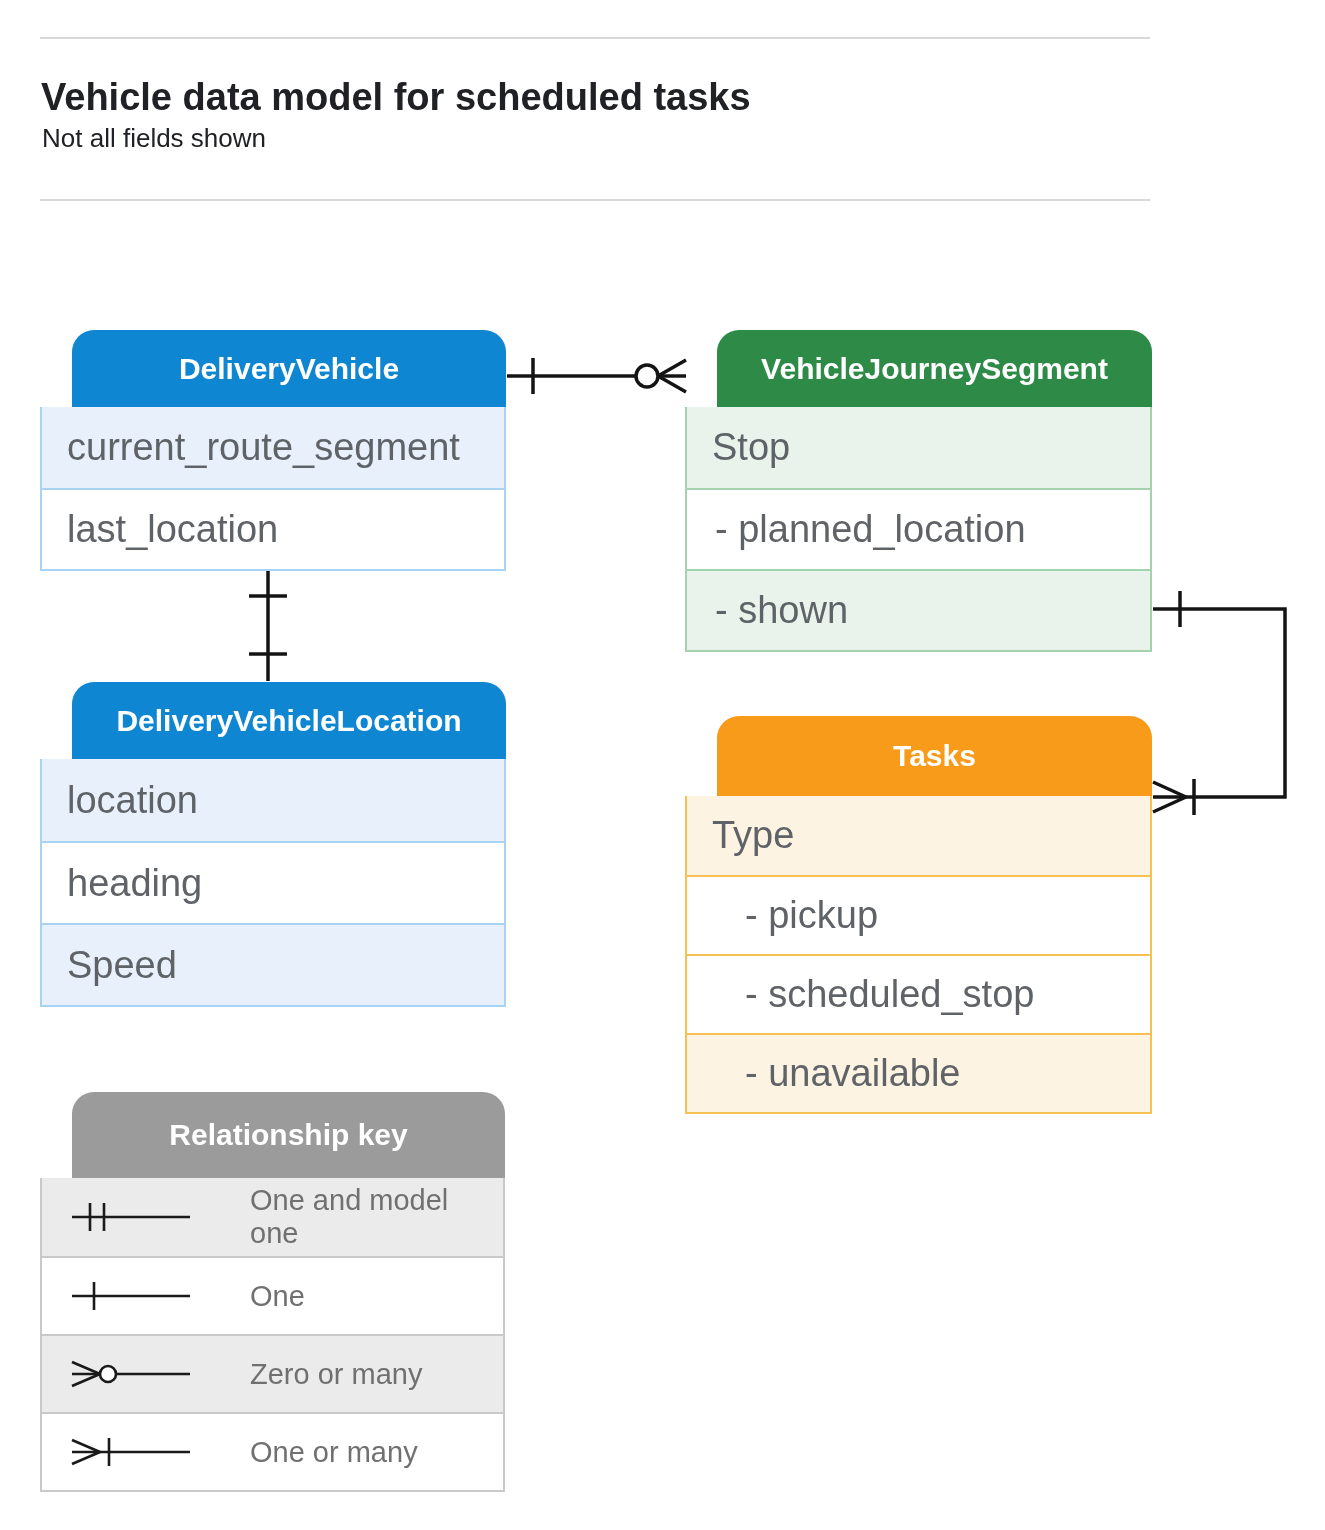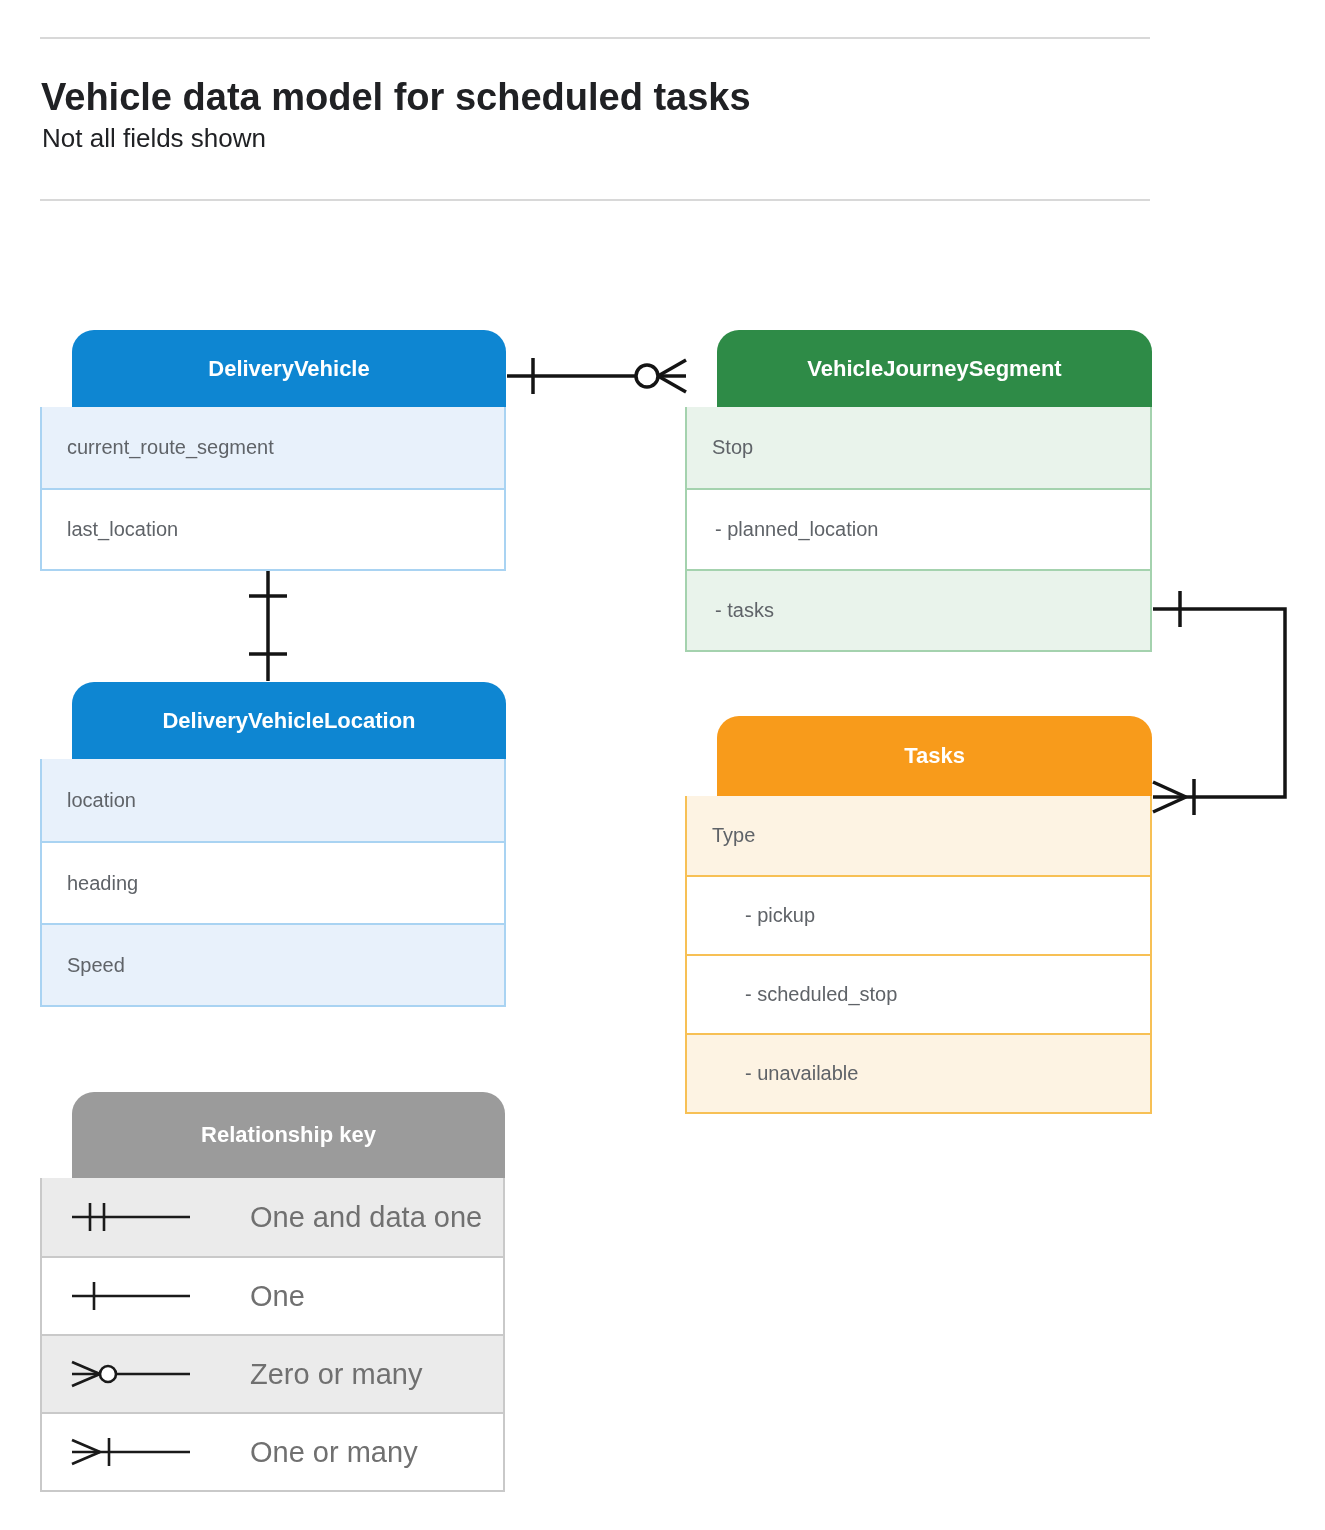--- a/index.html
+++ b/index.html
@@ -24,27 +24,27 @@
   }
   .page-subtitle{
     position:absolute;left:42px;top:123px;margin:0;
     font-size:26px;font-weight:400;color:var(--text-dark);
   }
 
   .entity{position:absolute;box-sizing:border-box;}
   .entity-header{
     box-sizing:border-box;display:flex;align-items:center;justify-content:center;
     height:77px;border-radius:22px 22px 0 0;
-    color:#ffffff;font-size:22px;font-weight:700;margin-left:32px;
+    color:#ffffff;font-size:30px;font-weight:700;margin-left:32px;
   }
   .entity-body{box-sizing:border-box;border-style:solid;border-width:2px;border-top:none;background:#fff;}
   .row{
     box-sizing:border-box;display:flex;align-items:center;
     height:81px;padding-left:25px;
-    font-size:20px;color:var(--text-field);border-top:2px solid transparent;
+    font-size:38px;color:var(--text-field);border-top:2px solid transparent;
   }
   .row:first-child{border-top:none;}
 
   .theme-blue .entity-header{background:var(--blue-header);}
   .theme-blue .entity-body{border-color:var(--blue-border);}
   .theme-blue .row{border-top-color:var(--blue-border);}
   .theme-blue .row.tint{background:var(--blue-tint);}
 
   .theme-green .entity-header{background:var(--green-header);}
   .theme-green .entity-body{border-color:var(--green-border);}
@@ -119,21 +119,21 @@
       <div class="row tint">current_route_segment</div>
       <div class="row">last_location</div>
     </div>
   </section>
 
   <section class="entity theme-green e-vjs" style="left:685px;top:330px;width:467px;">
     <header class="entity-header">VehicleJourneySegment</header>
     <div class="entity-body">
       <div class="row tint">Stop</div>
       <div class="row indent">- planned_location</div>
-      <div class="row tint indent">- tasks</div>
+      <div class="row tint indent">- shown</div>
     </div>
   </section>
 
   <section class="entity theme-blue e-dvl" style="left:40px;top:682px;width:466px;">
     <header class="entity-header">DeliveryVehicleLocation</header>
     <div class="entity-body">
       <div class="row tint">location</div>
       <div class="row">heading</div>
       <div class="row tint">Speed</div>
     </div>
@@ -152,21 +152,21 @@
   <section class="entity theme-gray legend" style="left:40px;top:1092px;width:465px;">
     <header class="entity-header">Relationship key</header>
     <div class="entity-body">
 
       <div class="row tint">
         <svg class="sym" viewBox="0 0 130 40" width="130" height="40">
           <line x1="8" y1="20" x2="126" y2="20"></line>
           <line x1="26" y1="6" x2="26" y2="34"></line>
           <line x1="40" y1="6" x2="40" y2="34"></line>
         </svg>
-        <span>One and data one</span>
+        <span>One and model one</span>
       </div>
 
       <div class="row">
         <svg class="sym" viewBox="0 0 130 40" width="130" height="40">
           <line x1="8" y1="20" x2="126" y2="20"></line>
           <line x1="30" y1="6" x2="30" y2="34"></line>
         </svg>
         <span>One</span>
       </div>
 

